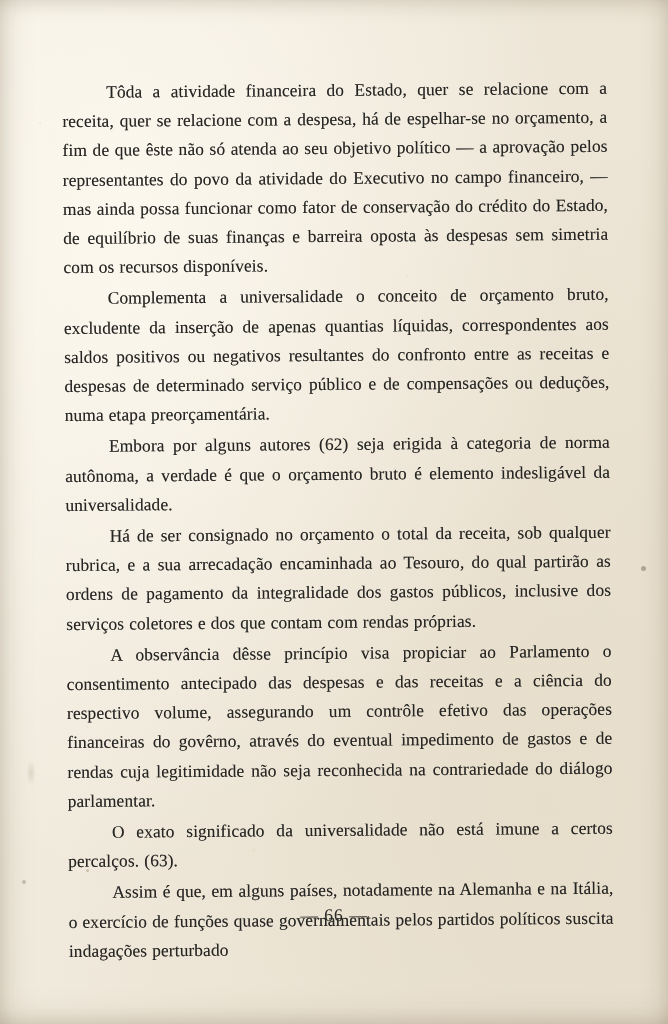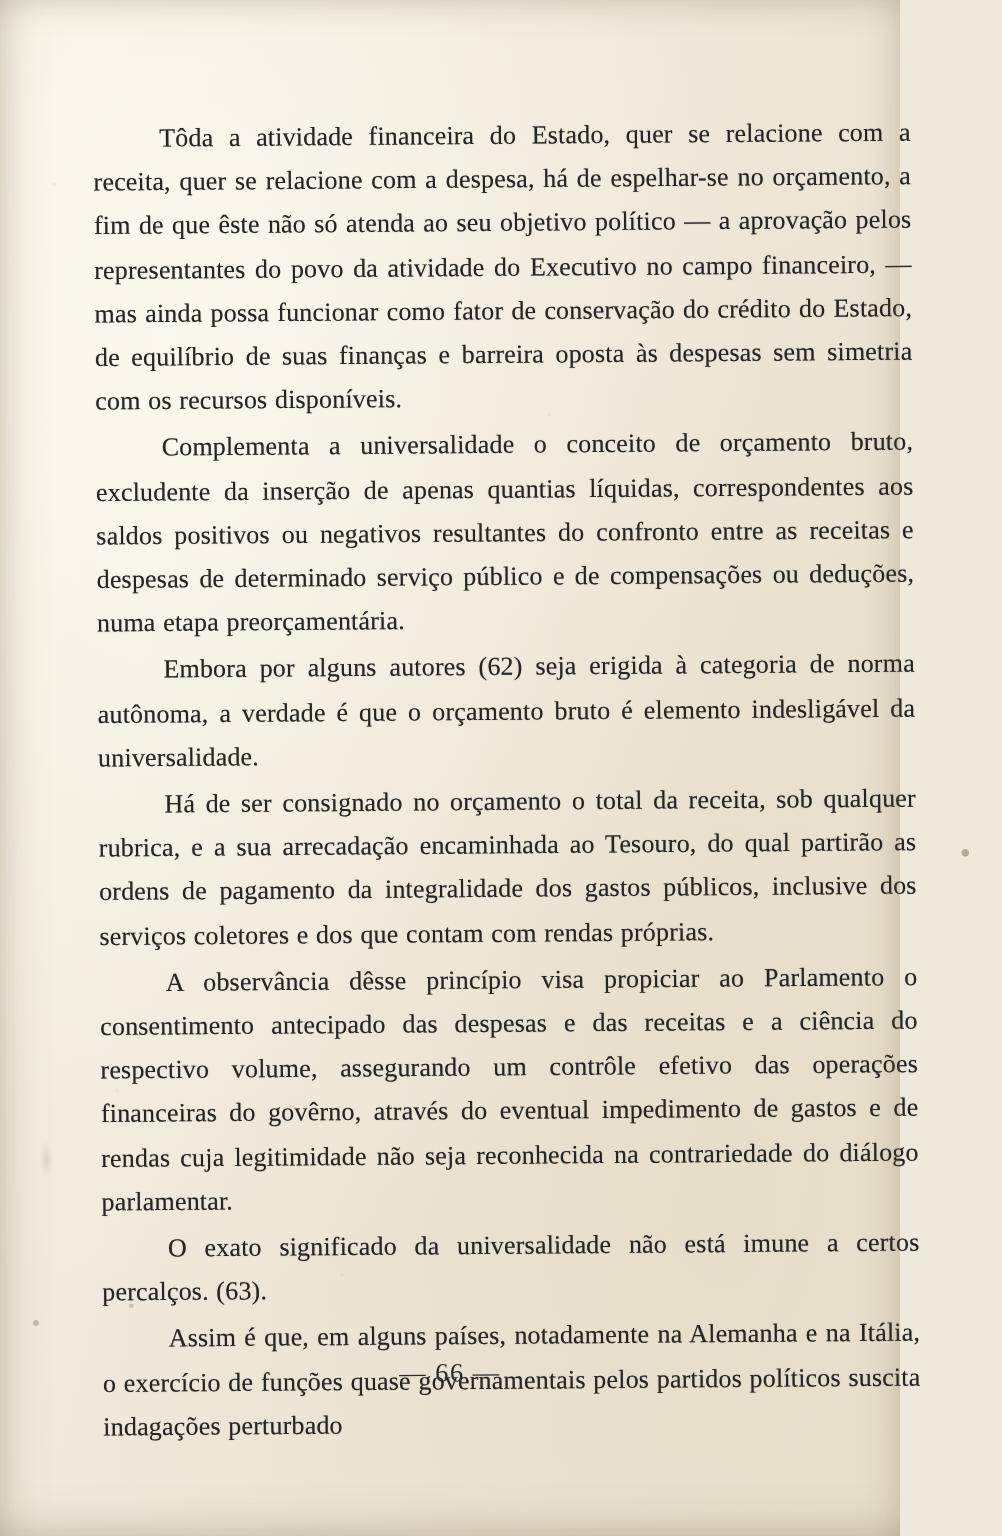--- a/index.html
+++ b/index.html
@@ -8,21 +8,21 @@
   }
   body {
     width: 668px;
     height: 1024px;
     background: #efe9dc;
     font-family: "Liberation Serif", serif;
     overflow: hidden;
   }
   .page {
     position: relative;
-    width: 600px;
+    width: 668px;
     height: 1024px;
     background:
       radial-gradient(ellipse at 18% 22%, rgba(255,252,243,0.75) 0%, rgba(255,252,243,0) 58%),
       radial-gradient(ellipse at 80% 78%, rgba(226,215,194,0.55) 0%, rgba(226,215,194,0) 62%),
       linear-gradient(105deg, #f3eee2 0%, #efe8da 42%, #eae2d2 100%);
     box-sizing: border-box;
   }
   
   .grain {
     position: absolute;

